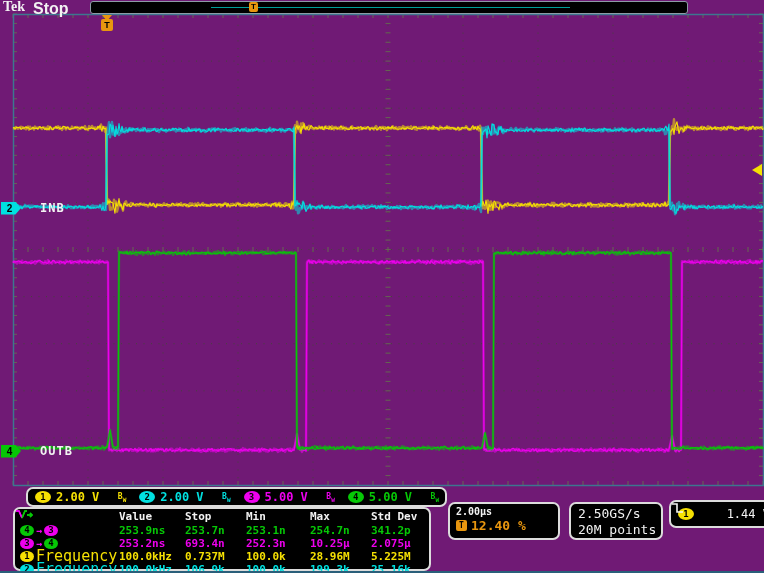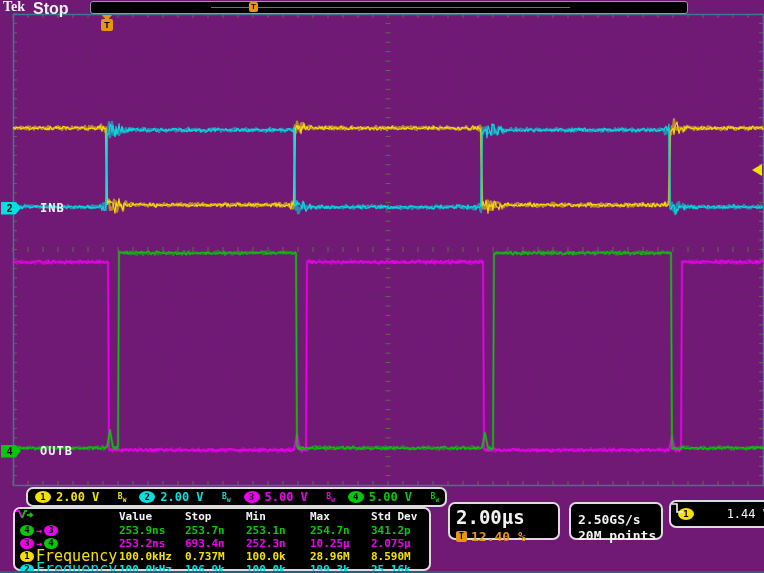--- a/index.html
+++ b/index.html
@@ -41,27 +41,27 @@
   .mrow{display:grid;grid-template-columns:101px 66px 61px 64px 61px 60px;height:13px;line-height:13px;
         font-size:11px;font-weight:bold;font-family:"DejaVu Sans Mono",monospace;}
   .mhead{color:var(--text_white);height:14px;line-height:14px;font-size:11px;}
   .mlabel{display:flex;align-items:center;gap:2px;padding-left:2px;}
   .mlabel .badge{width:14px;height:11px;line-height:11px;font-size:9px;}
   .arrow3{color:var(--ch3);font-size:10px;line-height:11px;}
   .freqlbl{font-size:15px;font-weight:normal;font-family:"DejaVu Sans Mono",monospace;}
   .c1{color:var(--ch1);} .c2{color:var(--ch2);} .c3{color:var(--ch3);} .c4{color:var(--ch4);}
   
   .tbbox{left:432px;top:502px;width:112px;height:38px;padding:2px 0 0 6px;}
-  .tbbox .t1{color:var(--text_white);font-weight:bold;font-size:19px;}
+  .tbbox .t1{color:var(--text_white);font-weight:bold;font-size:10px;}
   .tbbox .t2{display:flex;align-items:center;gap:4px;margin-top:1px;}
   .tsq{width:11px;height:11px;background:var(--trigger_orange);border-radius:2px;color:#000;
        font-size:8px;font-weight:bold;text-align:center;line-height:11px;}
   .tbbox .pct{color:var(--trigger_orange);font-weight:bold;font-size:13px;}
-  .ratebox{left:553px;top:502px;width:94px;height:38px;padding:8px 0 0 7px;color:var(--text_white);
-       font-weight:bold;font-size:13px;line-height:16px;}
+  .ratebox{left:553px;top:502px;width:94px;height:38px;padding:2px 0 0 7px;color:var(--text_white);
+       font-weight:normal;font-size:13px;line-height:16px;}
   .trigbox{left:653px;top:500px;width:110px;height:28px;display:flex;align-items:center;gap:8px;padding:0 7px;}
   .trigbox .lvl{color:var(--text_white);font-weight:normal;font-size:12px;margin-left:auto;}
   .datebox{left:676px;top:541px;width:87px;height:30px;border-color:var(--date_border);border-width:1.5px;
        color:var(--text_white);font-weight:bold;font-size:12px;line-height:14px;padding:1px 4px 0 4px;text-align:right;}
   .datebox .time{text-align:left;}
   .bottomline{position:absolute;left:0;top:571px;width:764px;height:2px;background:#2a5f7a;}
   svg{position:absolute;left:0;top:0;}
 </style>
 </head>
 <body>
@@ -168,21 +168,21 @@
     </div>
     <div class="mrow">
       <span class="mlabel">
         <span class="badge" style="background:var(--ch1)">1</span>
         <span class="freqlbl c1">Frequency</span>
       </span>
       <span class="c1">100.0kHz</span>
       <span class="c1">0.737M</span>
       <span class="c1">100.0k</span>
       <span class="c1">28.96M</span>
-      <span class="c1">8.590M</span>
+      <span class="c1">5.225M</span>
     </div>
     <div class="mrow">
       <span class="mlabel">
         <span class="badge" style="background:var(--ch2)">2</span>
         <span class="freqlbl c2">Frequency</span>
       </span>
       <span class="c2">100.0kHz</span>
       <span class="c2">106.9k</span>
       <span class="c2">100.0k</span>
       <span class="c2">199.3k</span>

